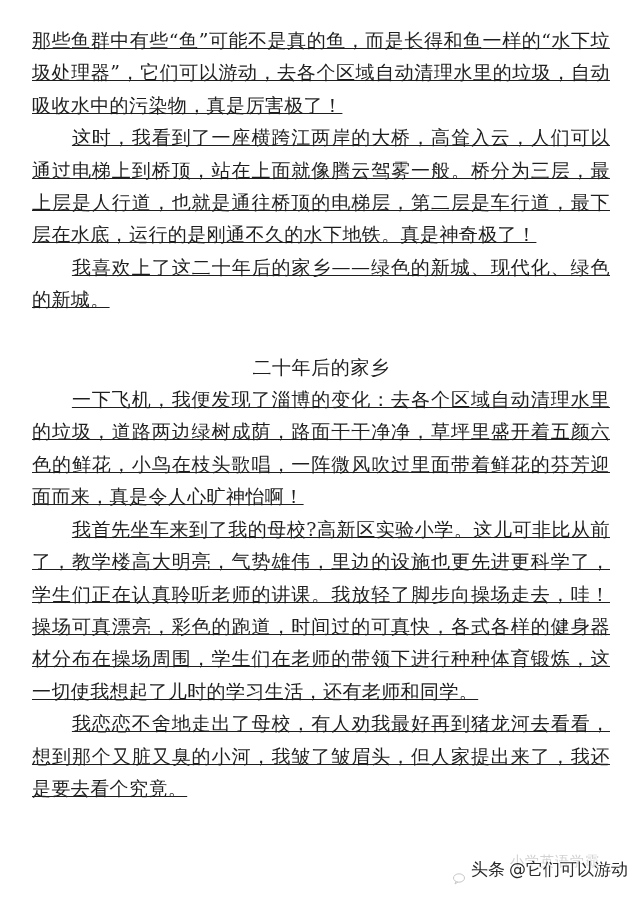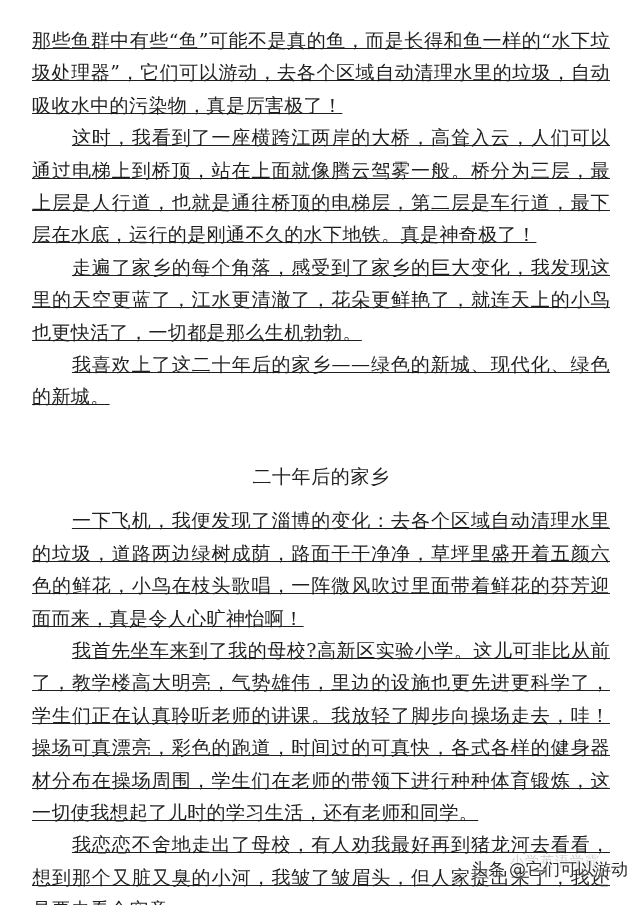--- a/index.html
+++ b/index.html
@@ -30,21 +30,21 @@
     word-break: break-all;
     text-decoration: underline;
   }
   .para.indent {
     text-indent: 2.1em;
   }
   .gap-before-heading {
     height: 35px;
   }
   .heading {
-    margin: 12px;
+    margin: 0;
     text-align: center;
     font-size: 19px;
     line-height: 32.4px;
     letter-spacing: 0.6px;
     font-weight: normal;
   }
   .watermark {
     position: absolute;
     right: 12px;
     bottom: 24px;
@@ -70,21 +70,20 @@
     height: 12px;
     display: inline-block;
   }
 </style>
 </head>
 <body>
 
 <div class="page">
   <p class="para">那些鱼群中有些“鱼”可能不是真的鱼，而是长得和鱼一样的“水下垃圾处理器”，它们可以游动，去各个区域自动清理水里的垃圾，自动吸收水中的污染物，真是厉害极了！</p>
   <p class="para indent">这时，我看到了一座横跨江两岸的大桥，高耸入云，人们可以通过电梯上到桥顶，站在上面就像腾云驾雾一般。桥分为三层，最上层是人行道，也就是通往桥顶的电梯层，第二层是车行道，最下层在水底，运行的是刚通不久的水下地铁。真是神奇极了！</p>
-  <p class="para indent">走遍了家乡的每个角落，感受到了家乡的巨大变化，我发现这里的天空更蓝了，江水更清澈了，花朵更鲜艳了，就连天上的小鸟也更快活了，一切都是那么生机勃勃。</p>
   <p class="para indent">我喜欢上了这二十年后的家乡——绿色的新城、现代化、绿色的新城。</p>
 
   <div class="gap-before-heading"></div>
 
   <h2 class="heading">二十年后的家乡</h2>
 
   <p class="para indent">一下飞机，我便发现了淄博的变化：去各个区域自动清理水里的垃圾，道路两边绿树成荫，路面干干净净，草坪里盛开着五颜六色的鲜花，小鸟在枝头歌唱，一阵微风吹过里面带着鲜花的芬芳迎面而来，真是令人心旷神怡啊！</p>
   <p class="para indent">我首先坐车来到了我的母校?高新区实验小学。这儿可非比从前了，教学楼高大明亮，气势雄伟，里边的设施也更先进更科学了，学生们正在认真聆听老师的讲课。我放轻了脚步向操场走去，哇！操场可真漂亮，彩色的跑道，时间过的可真快，各式各样的健身器材分布在操场周围，学生们在老师的带领下进行种种体育锻炼，这一切使我想起了儿时的学习生活，还有老师和同学。</p>
   <p class="para indent">我恋恋不舍地走出了母校，有人劝我最好再到猪龙河去看看，想到那个又脏又臭的小河，我皱了皱眉头，但人家提出来了，我还是要去看个究竟。</p>
 

